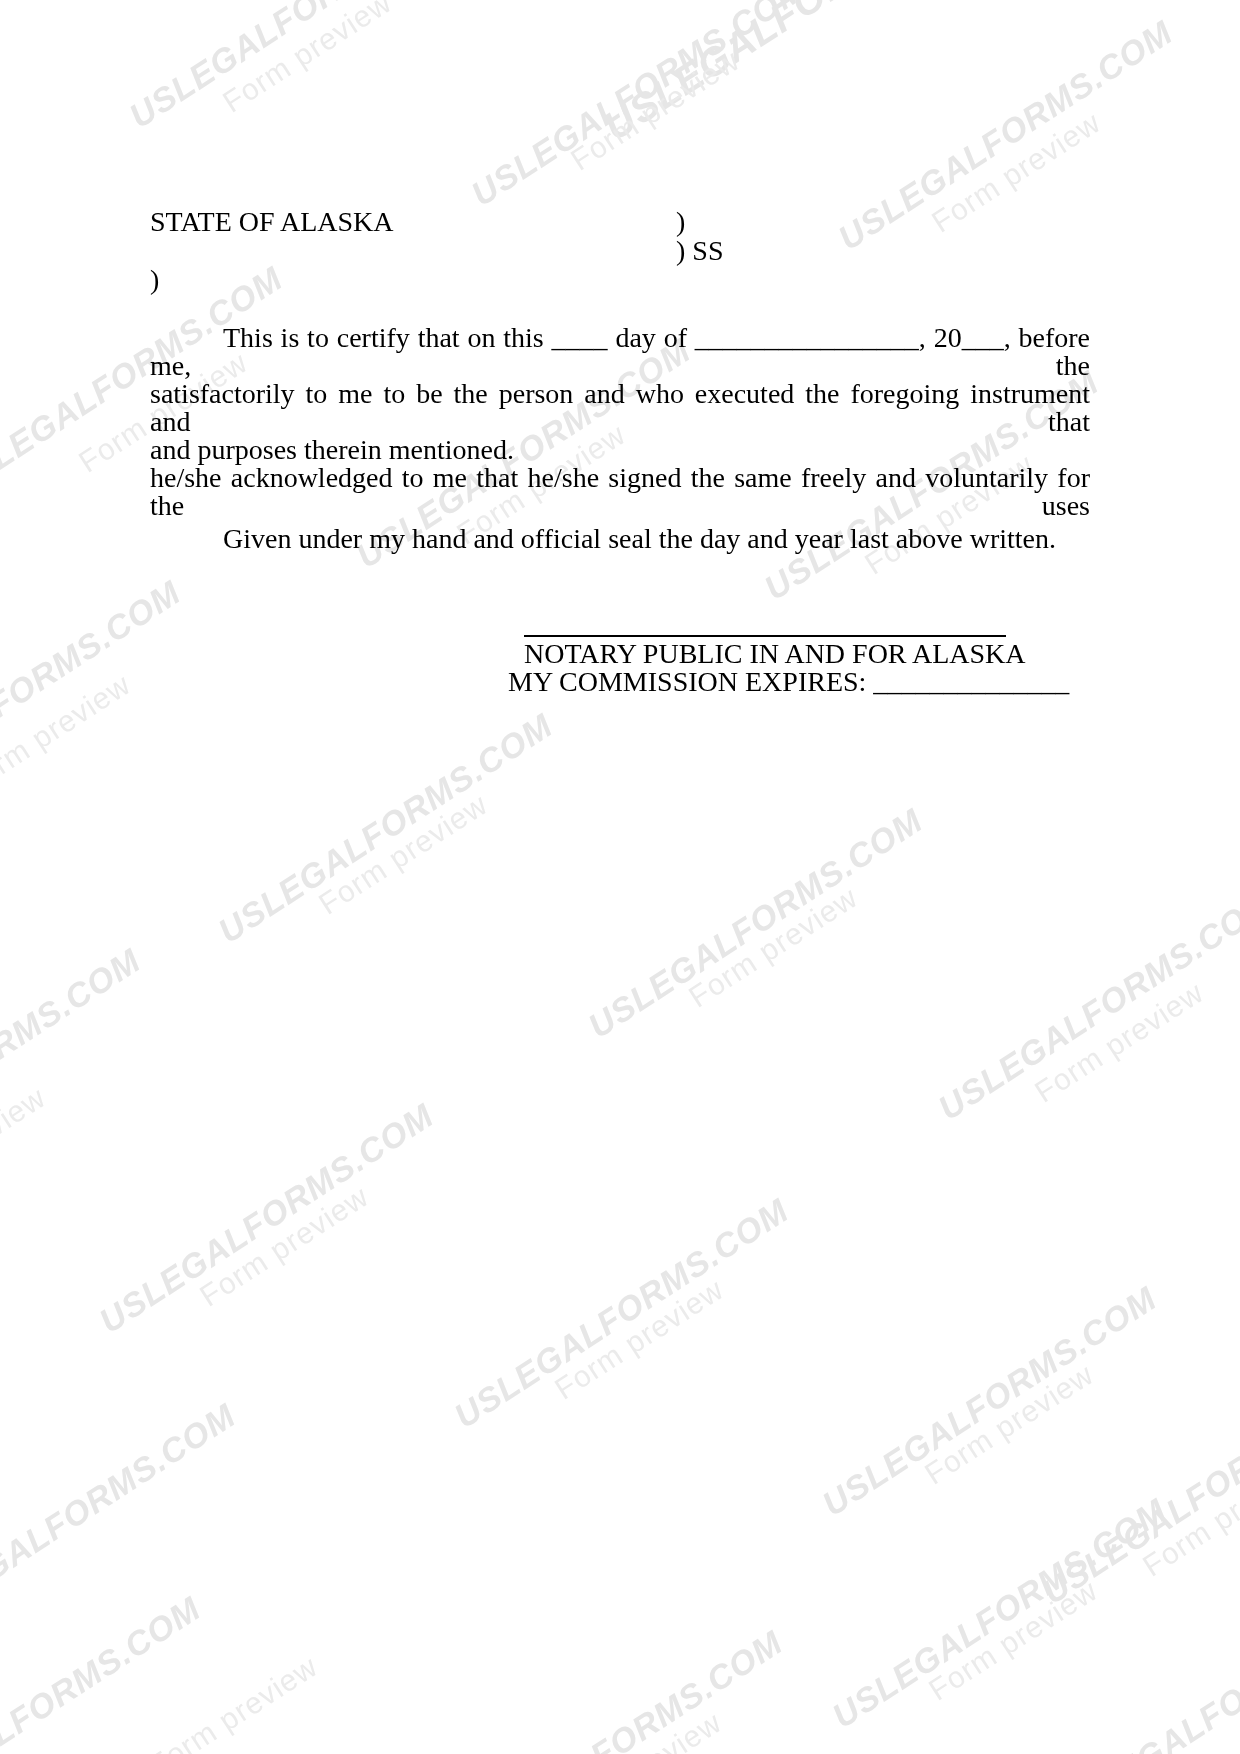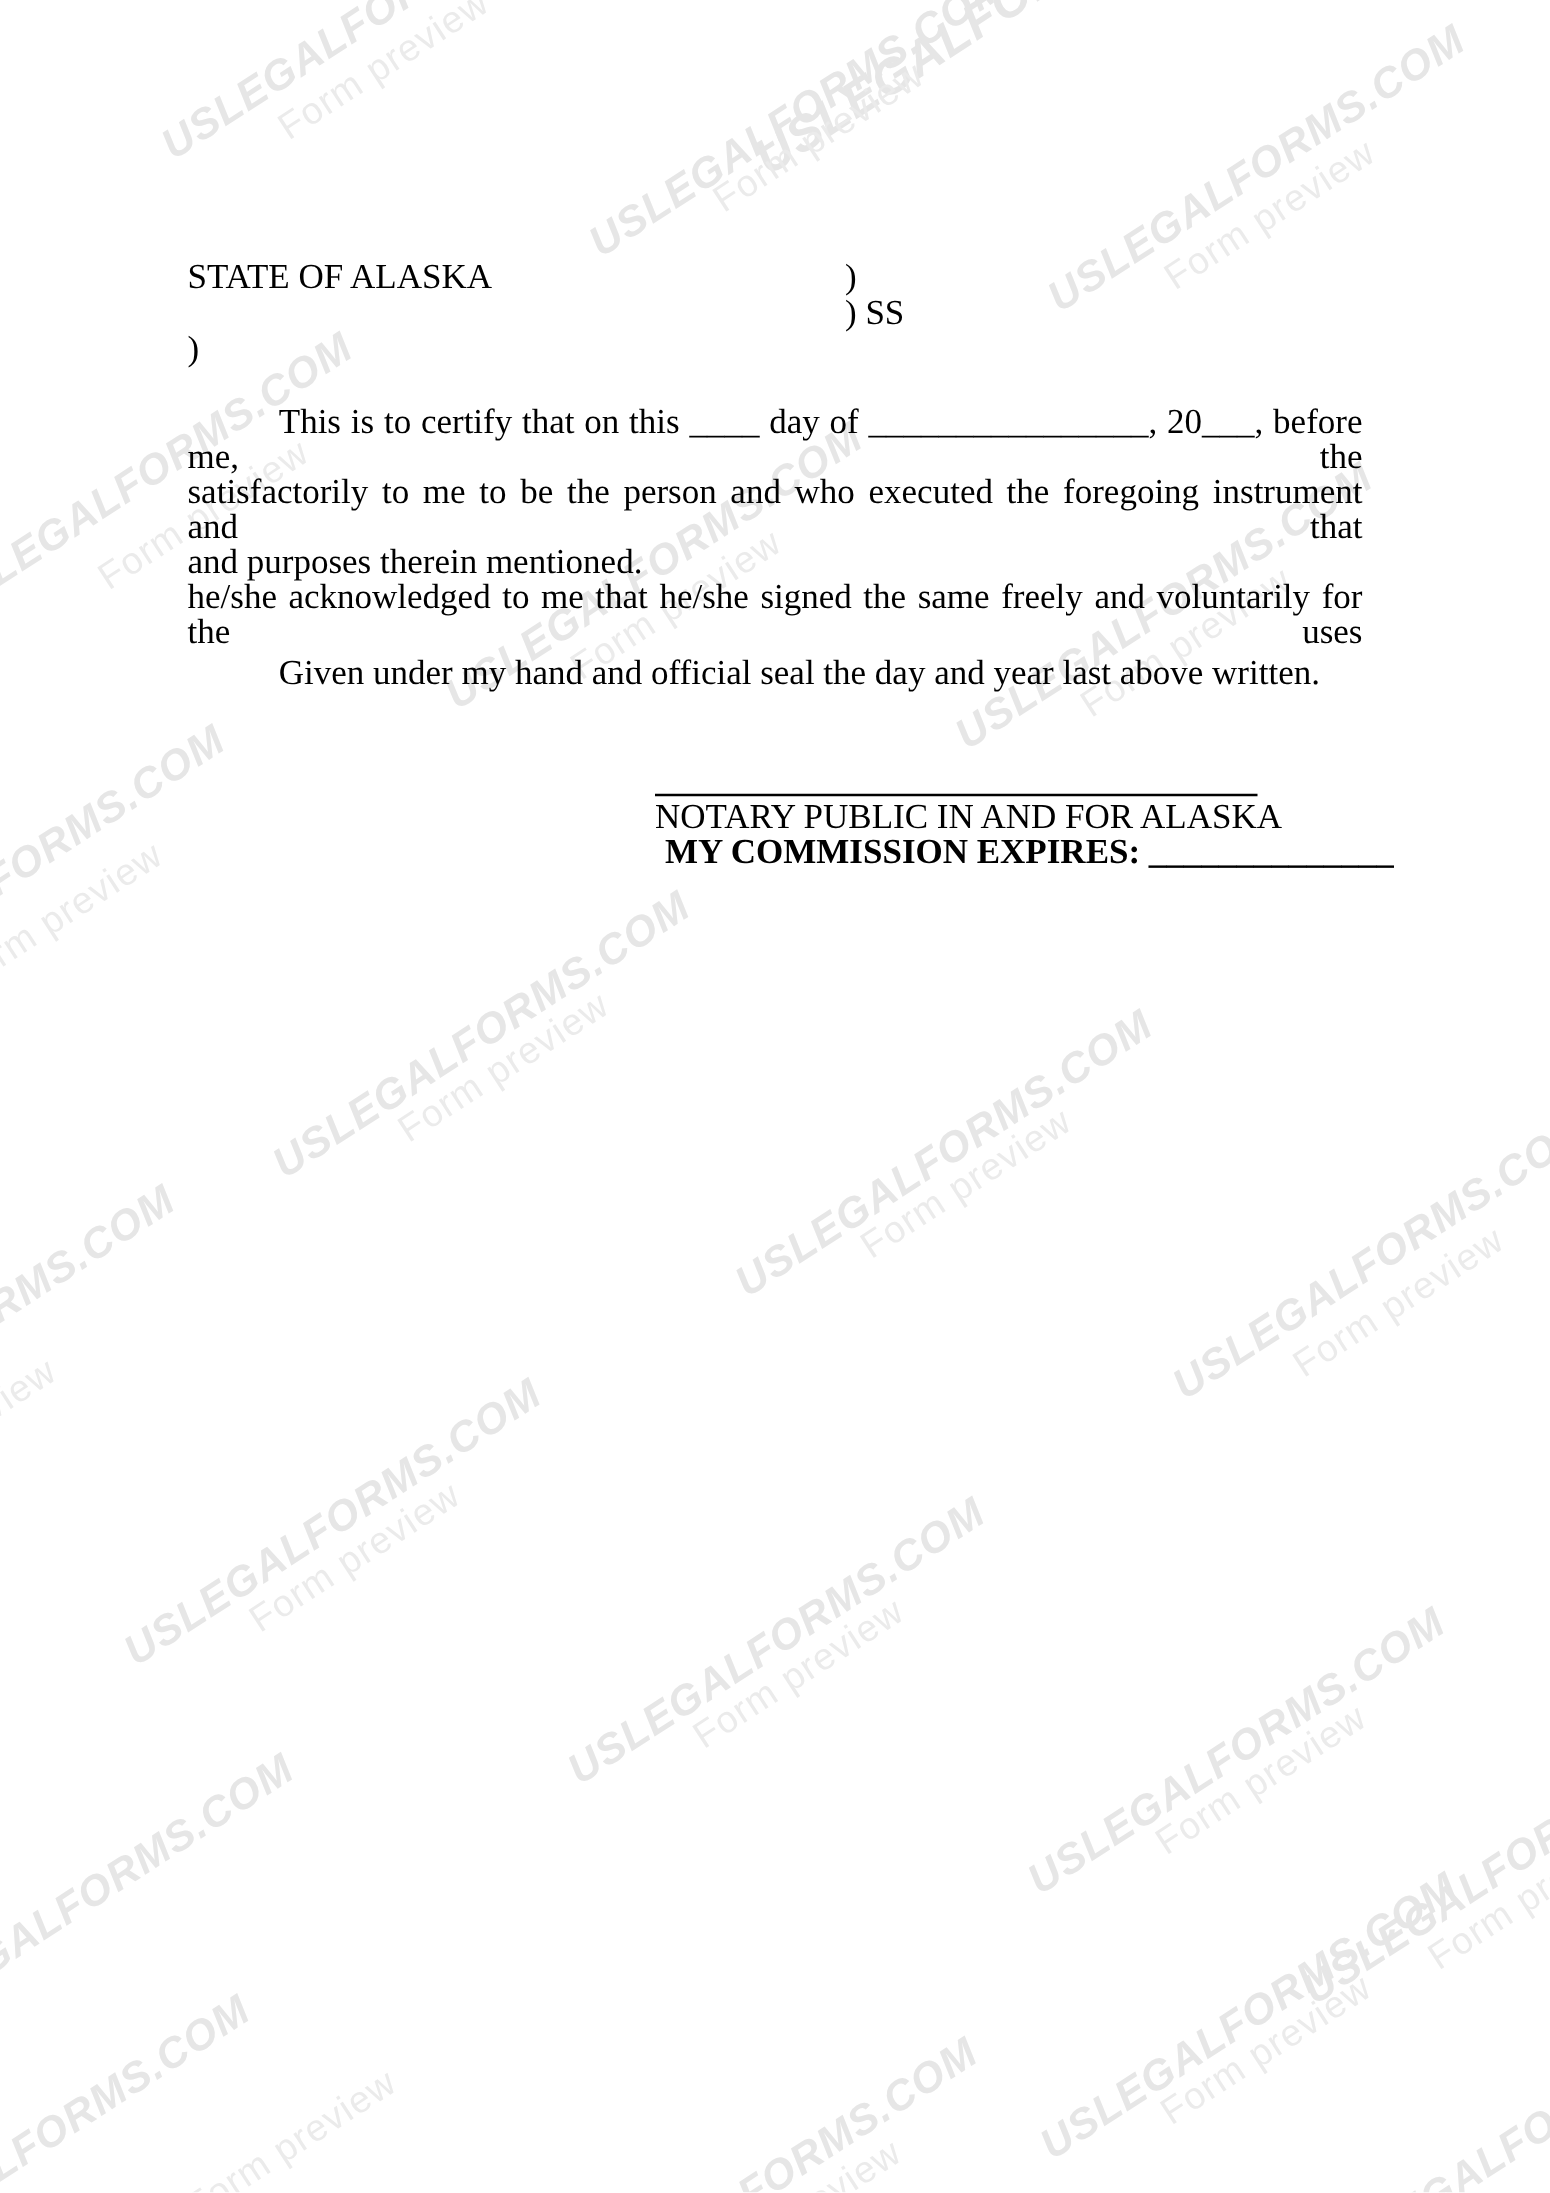--- a/index.html
+++ b/index.html
@@ -40,21 +40,21 @@
   .jline.last { text-align:left; text-align-last:left; }
   .para2 {
     position:absolute; left:150px; top:525px; width:940px;
     line-height:28px; text-indent:73px;
   }
   .sigline {
     position:absolute; left:524px; top:635px; width:482px; height:0;
     border-top:2px solid #000;
   }
   .signame { position:absolute; left:524px; top:640px; line-height:28px; white-space:nowrap; }
-  .sigcomm { position:absolute; left:532px; top:668px; line-height:28px; white-space:nowrap;font-weight:bold; }
+  .sigcomm { position:absolute; left:508px; top:668px; line-height:28px; white-space:nowrap; }
 </style>
 </head>
 <body>
 
 <div class="page">
 
   <div class="watermark-layer">
       <span class="wm-logo" style="left: 133px; top: 100px; color: rgb(230, 230, 230);">USLEGALFORMS.COM</span>
       <span class="wm-prev" style="left: 226px; top: 88px; color: rgb(235, 235, 235);">Form preview</span>
       <span class="wm-logo" style="left: 608px; top: 108px; font-size: 40px; color: rgb(230, 230, 230);">USLEGALFORMS.COM</span>

